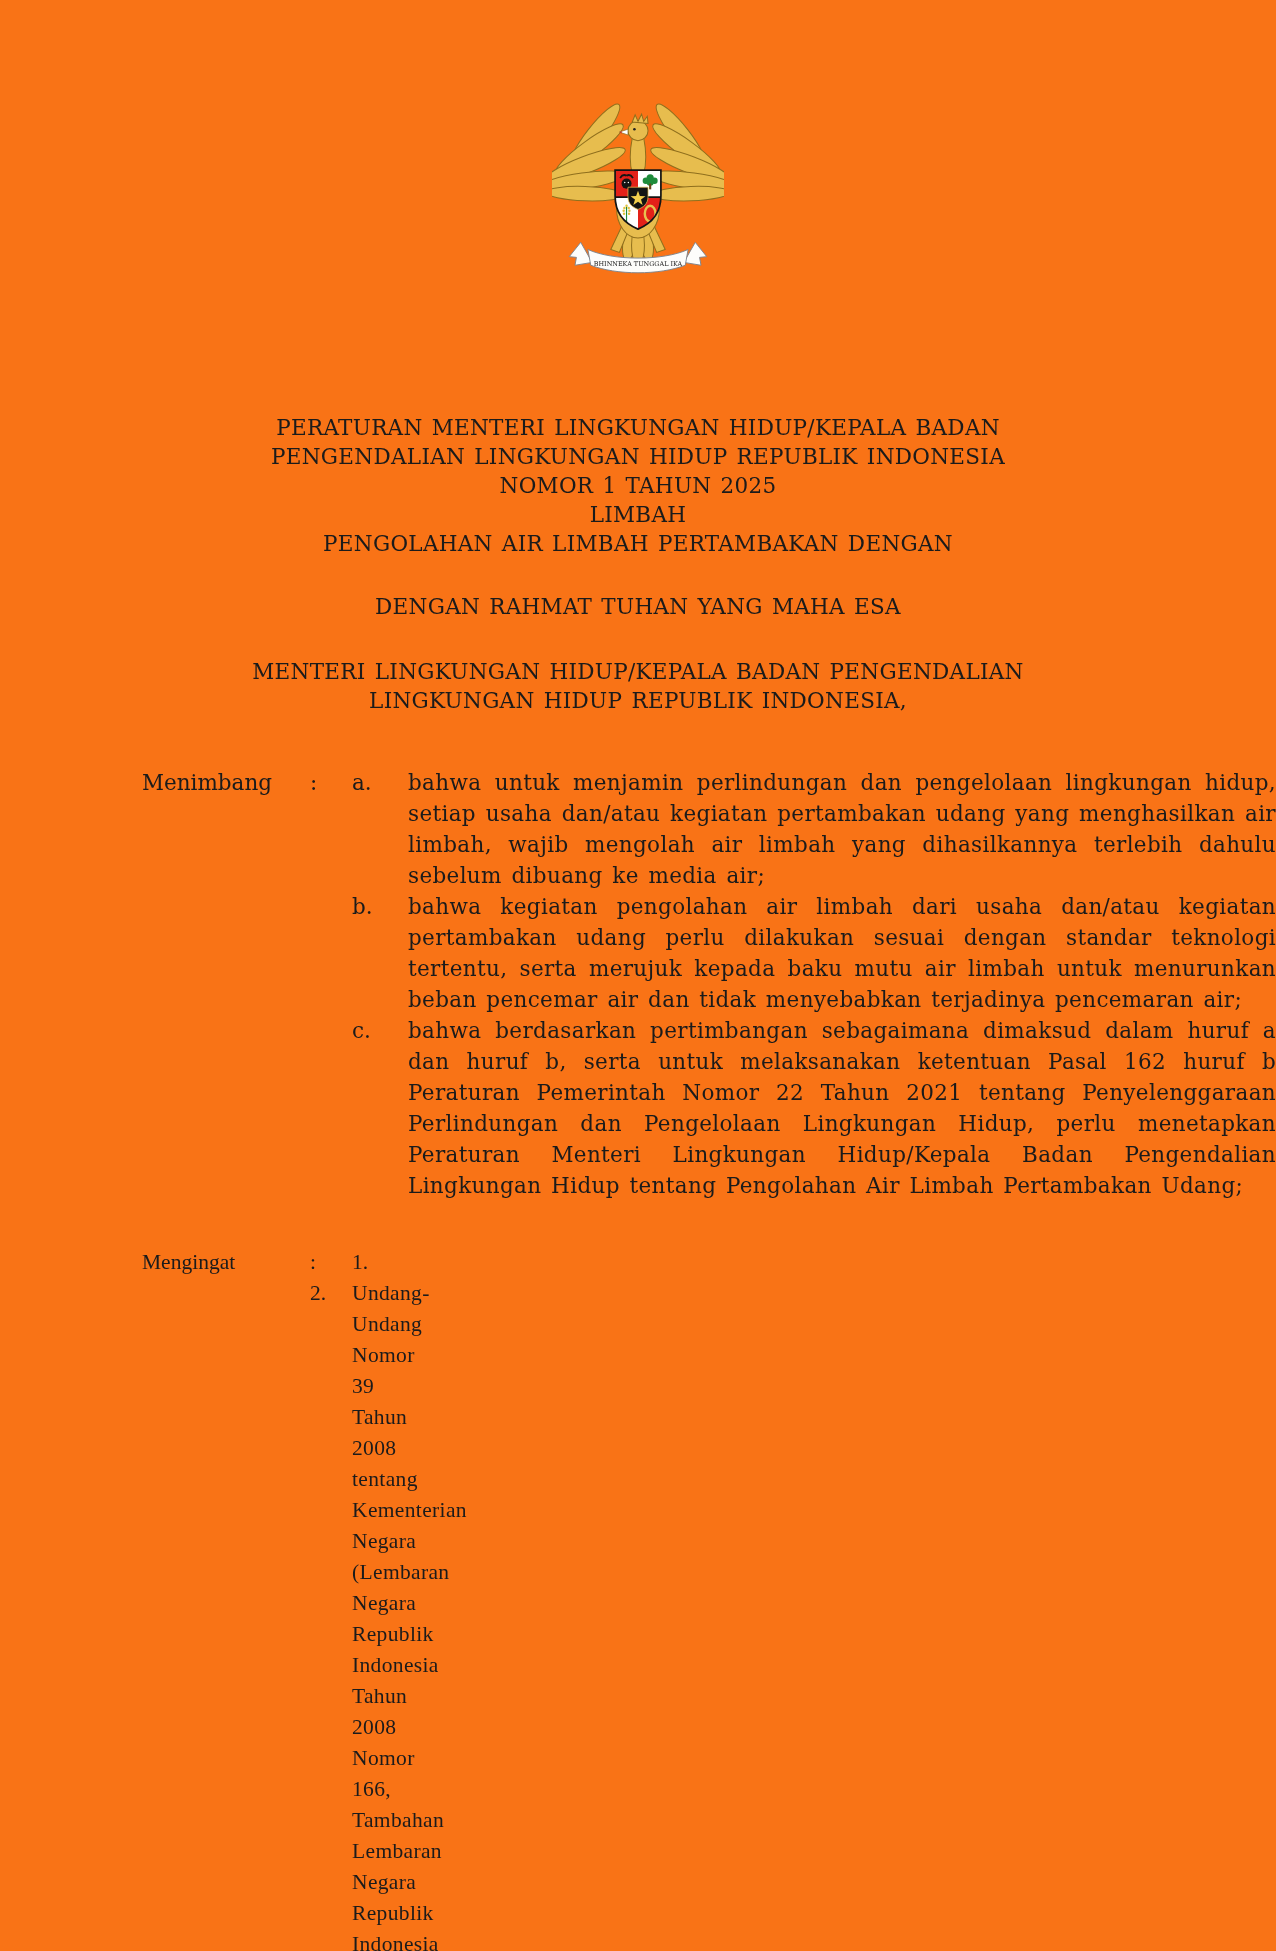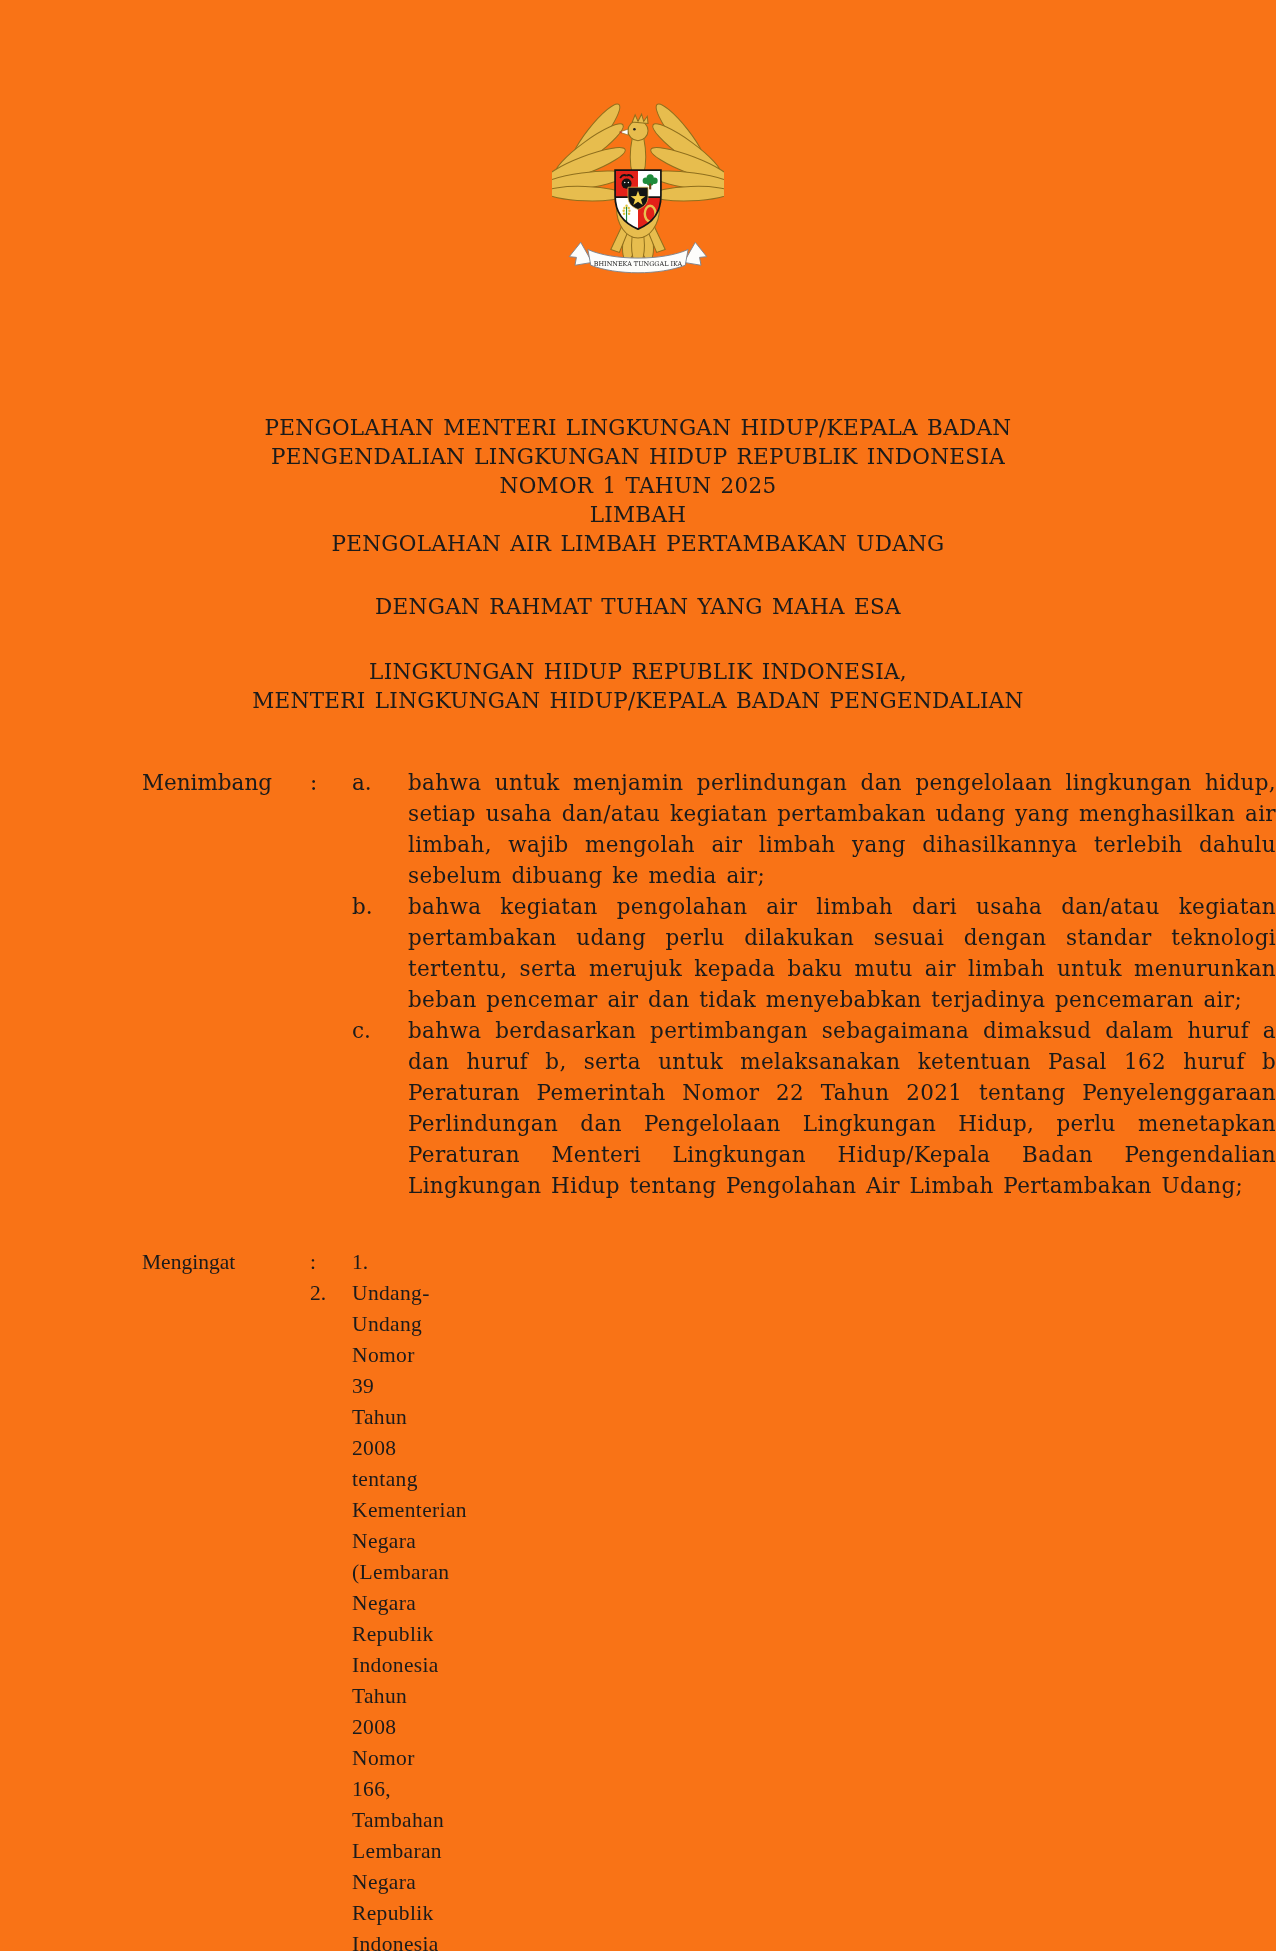--- a/index.html
+++ b/index.html
@@ -141,32 +141,32 @@
       <g>
         <path d="M40,196 L24,216 L34,217 L32,228 L56,224 Z" fill="#fdfdfb" stroke="#7d838c" stroke-width="1.3"></path>
         <path d="M200,196 L216,216 L206,217 L208,228 L184,224 Z" fill="#fdfdfb" stroke="#7d838c" stroke-width="1.3"></path>
         <path d="M50,206 C85,222 155,222 190,206 L186,228 C150,242 90,242 54,228 Z" fill="#fdfdfb" stroke="#7d838c" stroke-width="1.3"></path>
         <text x="120" y="229" text-anchor="middle" font-size="9" font-family="DejaVu Serif, serif" fill="#222222">BHINNEKA TUNGGAL IKA</text>
       </g>
     </svg>
   </div>
 
   <div class="title-block">
-    <div>PENGOLAHAN MENTERI LINGKUNGAN HIDUP/KEPALA BADAN</div>
+    <div>PERATURAN MENTERI LINGKUNGAN HIDUP/KEPALA BADAN</div>
     <div>PENGENDALIAN LINGKUNGAN HIDUP REPUBLIK INDONESIA</div>
     <div>NOMOR 1 TAHUN 2025</div>
     <div>LIMBAH</div>
-    <div>PENGOLAHAN AIR LIMBAH PERTAMBAKAN UDANG</div>
+    <div>PENGOLAHAN AIR LIMBAH PERTAMBAKAN DENGAN</div>
   </div>
 
   <div class="invocation">DENGAN RAHMAT TUHAN YANG MAHA ESA</div>
 
   <div class="authority-block">
+    <div>MENTERI LINGKUNGAN HIDUP/KEPALA BADAN PENGENDALIAN</div>
     <div>LINGKUNGAN HIDUP REPUBLIK INDONESIA,</div>
-    <div>MENTERI LINGKUNGAN HIDUP/KEPALA BADAN PENGENDALIAN</div>
   </div>
 
   <div class="sections">
 
     <div class="section-grid">
       <div class="cell label">Menimbang</div>
       <div class="cell colon">:</div>
       <div class="cell marker">a.</div>
       <div class="cell text">bahwa untuk menjamin perlindungan dan pengelolaan lingkungan hidup, setiap usaha dan/atau kegiatan pertambakan udang yang menghasilkan air limbah, wajib mengolah air limbah yang dihasilkannya terlebih dahulu sebelum dibuang ke media air;</div>
 

